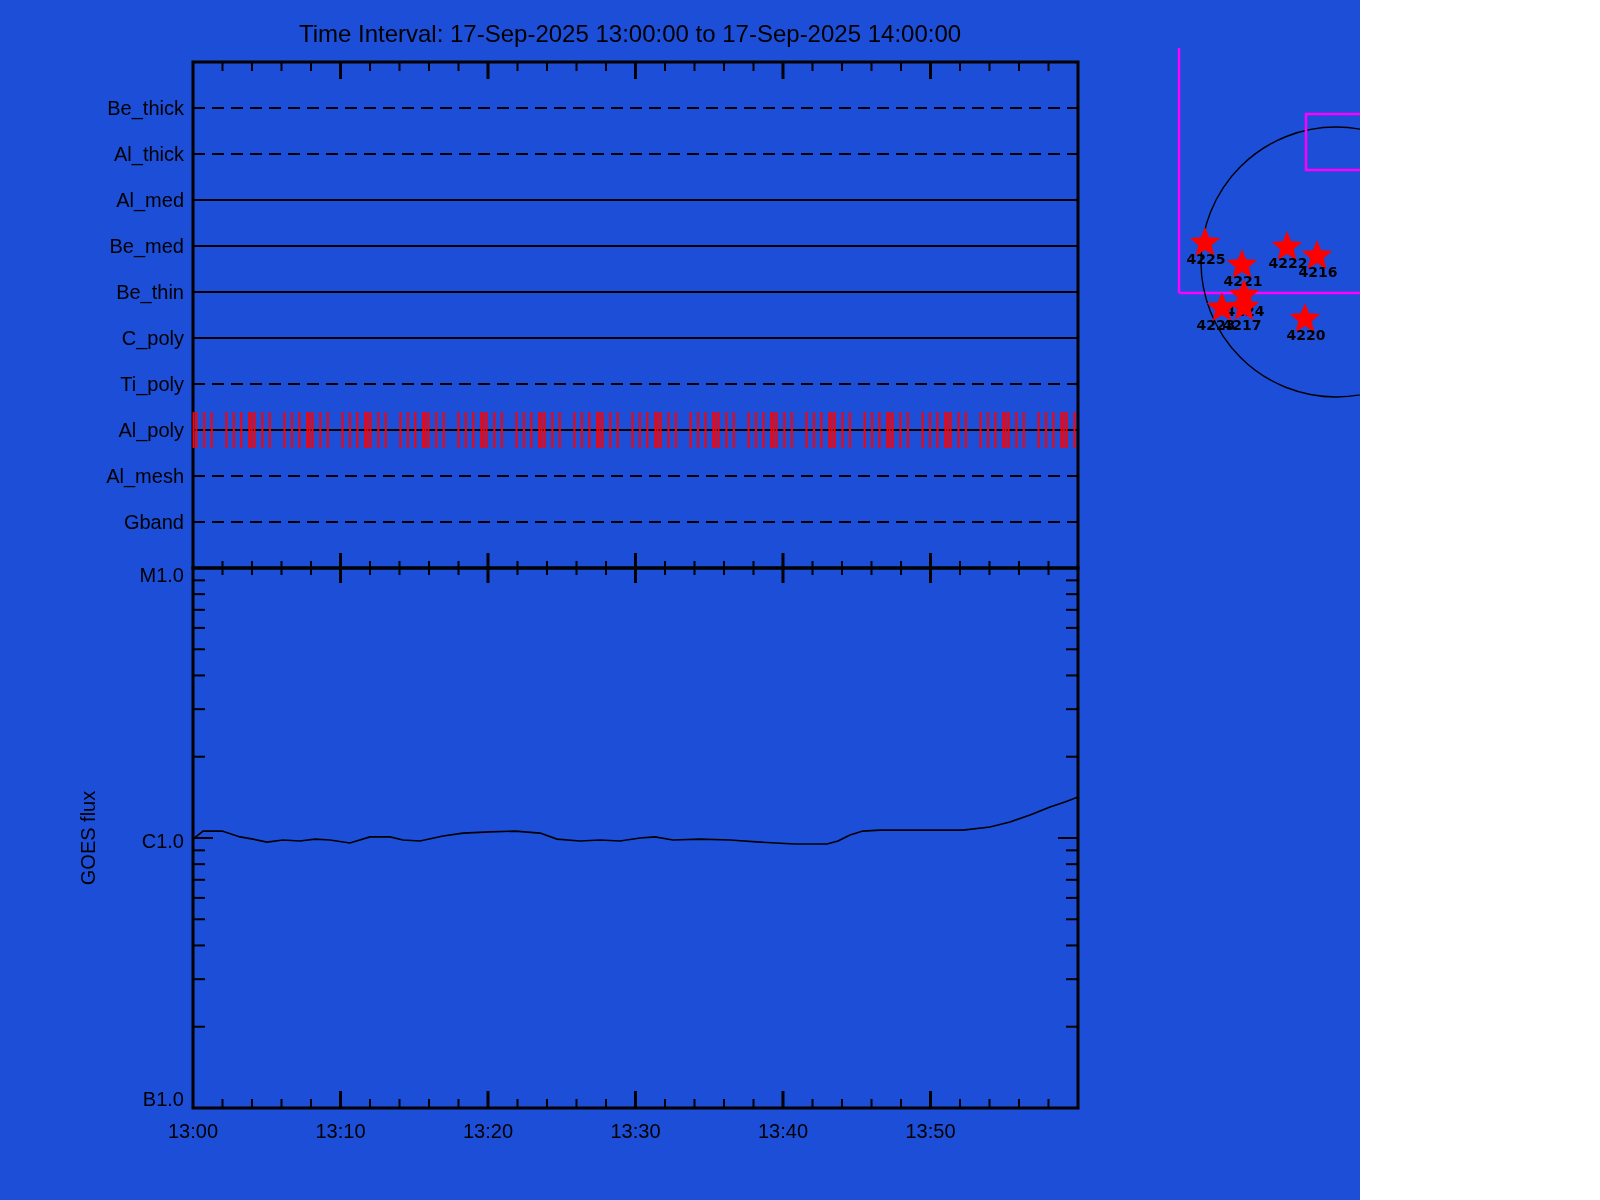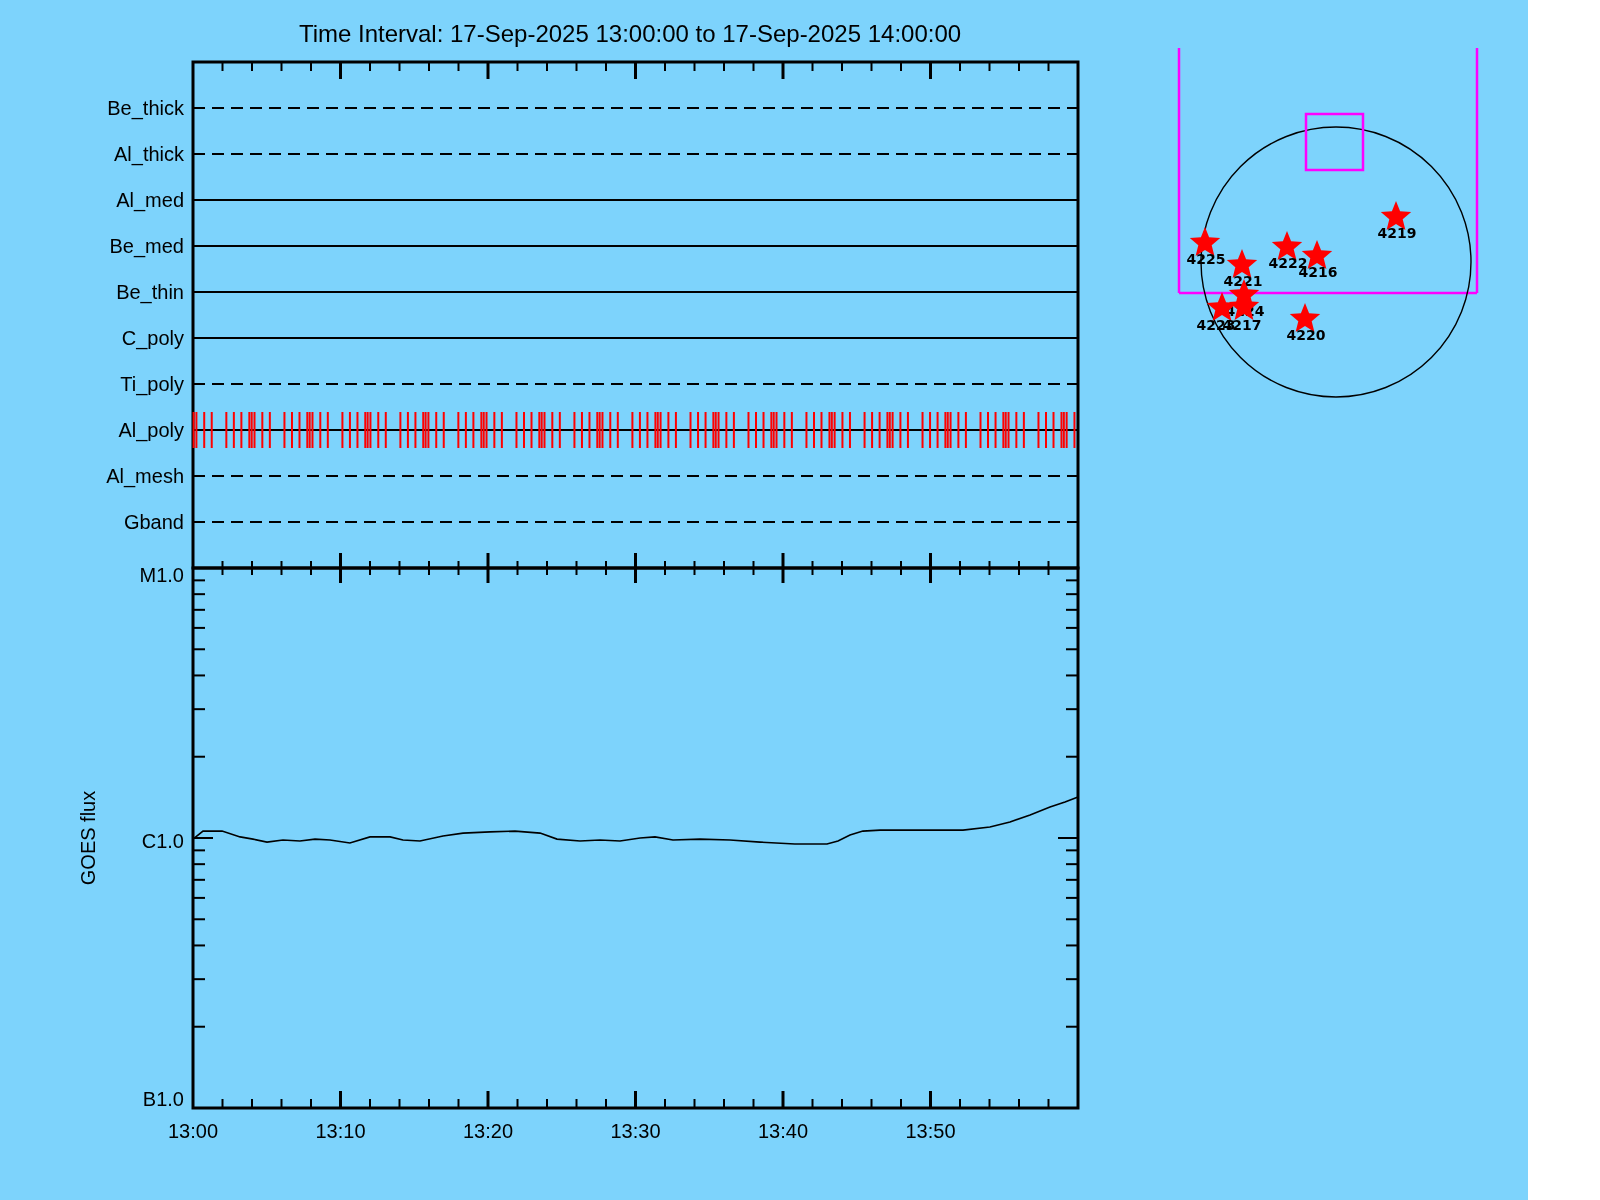--- a/index.html
+++ b/index.html
@@ -1,16 +1,16 @@
 <!DOCTYPE html>
 <html><head>
 <meta charset="utf-8">
 <style>
   html,body{margin:0;padding:0;background:#ffffff;}
-  .figure{position:relative;width:1528px;height:1200px;background:#7dd3fc;
+  .figure{position:relative;width:1360px;height:1200px;background:#1d4ed8;
           font-family:"Liberation Sans",sans-serif;overflow:hidden;}
   svg{display:block;}
   svg text{fill:#000000;}
   .title{font-size:24px;}
   .axis-label{font-size:20px;}
   .tick-label{font-size:20px;}
   .filter-label{font-size:20px;}
   .ar-label{font-family:"DejaVu Sans",sans-serif;font-size:14px;font-weight:bold;}
 </style>
 </head>

